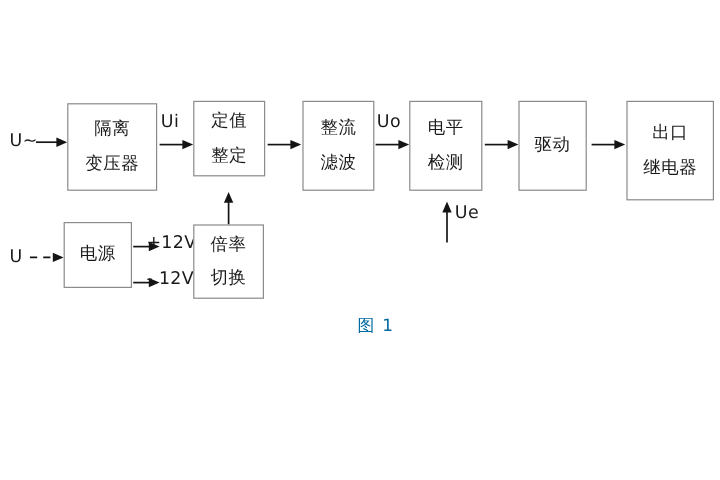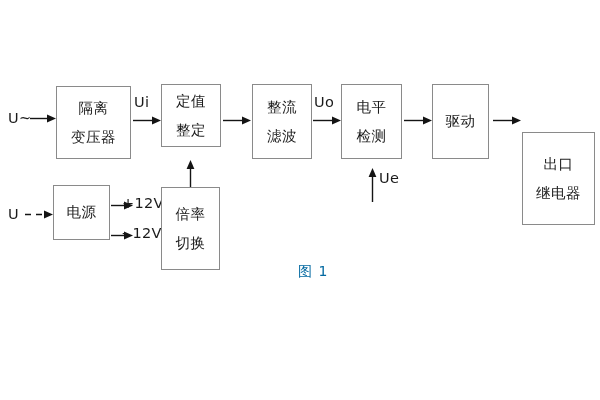--- a/index.html
+++ b/index.html
@@ -144,21 +144,21 @@
     <span class="ln">驱动</span>
   </div>
 
   <div class="arrow-h" style="left:493px; top:116px; width:28px;">
     <svg width="28" height="9" viewBox="0 0 28 9">
       <line class="stroke" x1="0" y1="4.5" x2="21" y2="4.5"></line>
       <polygon class="head" points="28,4.5 19,0.6 19,8.4"></polygon>
     </svg>
   </div>
 
-  <div class="box" style="left:522px; top:84px; width:73px; height:93px;margin-top:48px;">
+  <div class="box" style="left:522px; top:84px; width:73px; height:83px;">
     <span class="ln">出口</span>
     <span class="ln">继电器</span>
   </div>
 
   <div class="lbl" style="left:8px; top:206px;">U</div>
 
   <div class="arrow-h" style="left:25px; top:210px; width:28px;">
     <svg width="28" height="9" viewBox="0 0 28 9">
       <line class="stroke-dash" x1="0" y1="4.5" x2="20" y2="4.5"></line>
       <polygon class="head" points="28,4.5 19,0.6 19,8.4"></polygon>
@@ -185,21 +185,21 @@
   </div>
   <div class="lbl" style="left:122px; top:225px;">- 12V</div>
 
   <div class="arrow-v" style="left:186px; top:160px; width:9px; height:28px;">
     <svg width="9" height="28" viewBox="0 0 9 28">
       <line class="stroke" x1="4.5" y1="28" x2="4.5" y2="7"></line>
       <polygon class="head" points="4.5,0 0.6,9 8.4,9"></polygon>
     </svg>
   </div>
 
-  <div class="box" style="left:161px; top:187px; width:59px; height:83px;">
+  <div class="box" style="left:161px; top:187px; width:59px; height:62px;">
     <span class="ln">倍率</span>
     <span class="ln">切换</span>
   </div>
 
   <div class="arrow-v" style="left:368px; top:168px; width:9px; height:34px;">
     <svg width="9" height="34" viewBox="0 0 9 34">
       <line class="stroke" x1="4.5" y1="34" x2="4.5" y2="7"></line>
       <polygon class="head" points="4.5,0 0.6,9 8.4,9"></polygon>
     </svg>
   </div>

